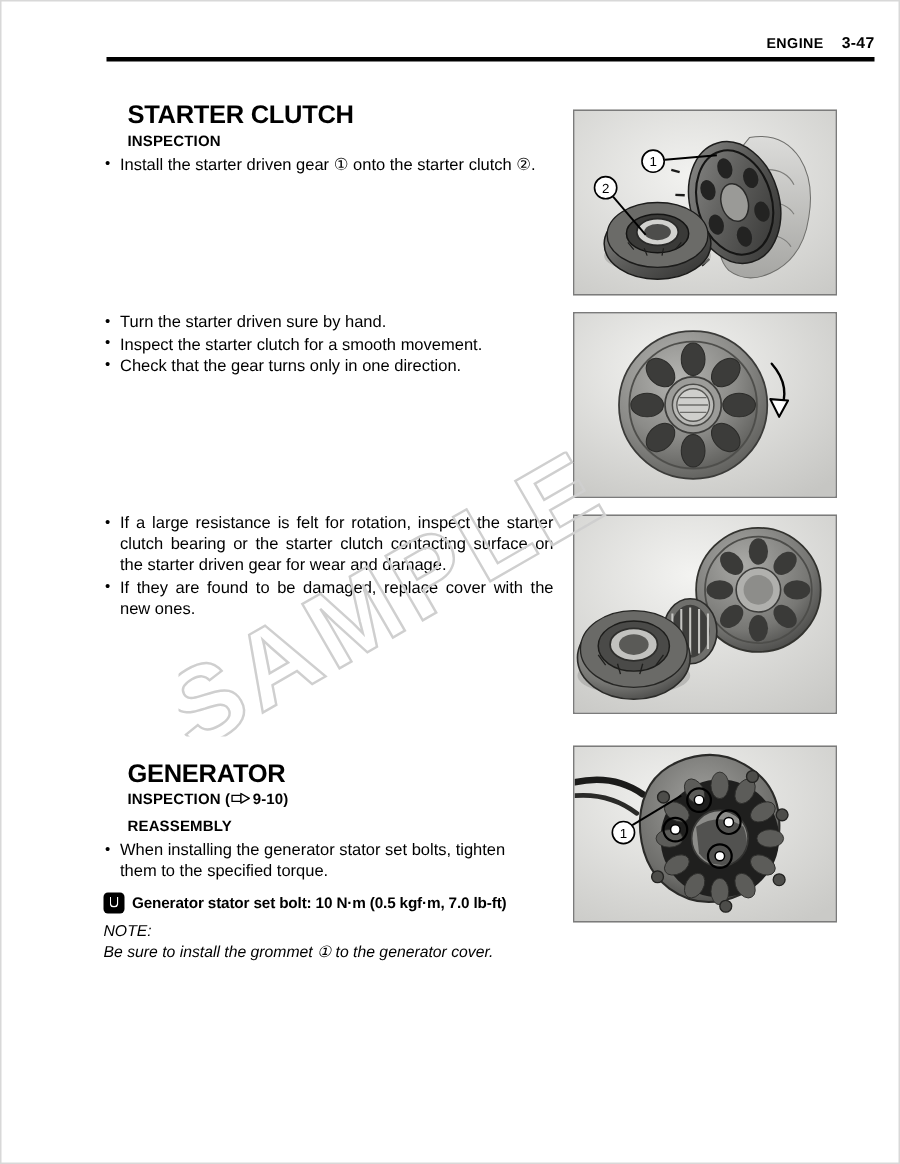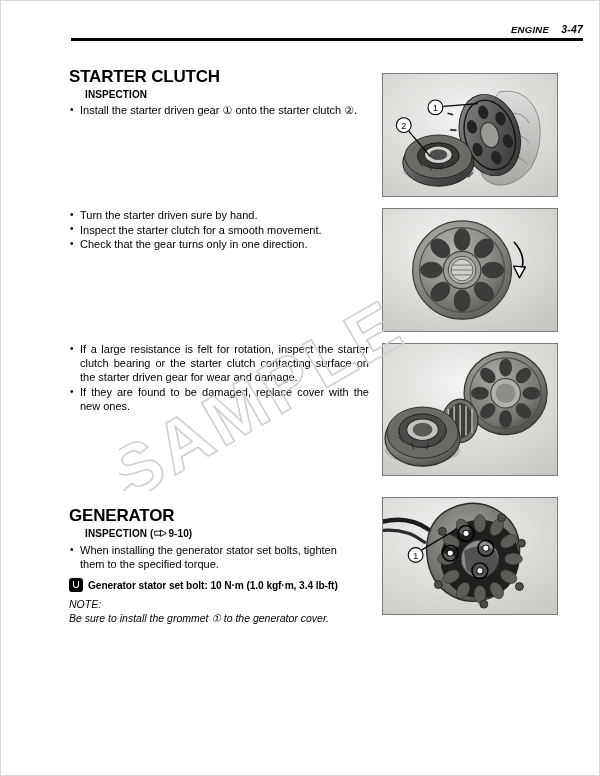--- a/index.html
+++ b/index.html
@@ -21,21 +21,20 @@
     overflow: hidden;
   }
 
   
   .header {
     position: absolute;
     left: 70px;
     top: 22px;
     width: 512px;
     height: 20px;
-    font-style: italic;
   }
   .header-labels {
     position: absolute;
     right: 0;
     top: 0;
     display: flex;
     align-items: baseline;
     gap: 12px;
   }
   .header-section {
@@ -62,21 +61,21 @@
   
   .col-text {
     position: absolute;
     left: 68px;
     width: 300px;
   }
   h1.sec-title {
     font-size: 17px;
     font-weight: bold;
     letter-spacing: -0.2px;
-    margin: 0 0 2px 0;
+    margin: 0 0 2px 16px;
     color: #000;
   }
   .sub-title {
     font-size: 10px;
     font-weight: bold;
     letter-spacing: 0.1px;
     margin: 0 0 3px 16px;
     color: #000;
   }
   ul.bullets {
@@ -219,28 +218,29 @@
 
     <div class="sub-title">
       <span>INSPECTION (</span><span class="hand-icon">
         <svg width="13" height="9" viewBox="0 0 13 9" aria-hidden="true">
           <path d="M0.7 2.2 h6.0 v4.0 h-6.0 z" fill="#fff" stroke="#000" stroke-width="0.9"></path>
           <path d="M6.6 1.0 L12.2 4.2 L6.6 7.4 z" fill="#fff" stroke="#000" stroke-width="0.9" stroke-linejoin="round"></path>
         </svg>
       </span><span>9-10)</span>
     </div>
 
+    <div class="sub-title" style="margin-top:6px;">REASSEMBLY</div>
 
     <ul class="bullets">
       <li>When installing the generator stator set bolts, tighten them to the specified torque.</li>
     </ul>
 
     <div class="torque-line">
       <span class="torque-icon"></span>
-      <span class="torque-text">Generator stator set bolt: 10 N·m (1.0 kgf·m, 3.4 lb-ft)</span>
+      <span class="torque-text">Generator stator set bolt: 10 N·m (0.5 kgf·m, 7.0 lb-ft)</span>
     </div>
 
     <div class="note-label">NOTE:</div>
     <div class="note-body">Be sure to install the grommet ① to the generator cover.</div>
   </div>
 
   <div class="photo" style="left:381px; top:72px; width:176px; height:124px;">
     <svg viewBox="0 0 176 124" preserveAspectRatio="none" aria-hidden="true">
       <defs>
         <radialGradient id="bgA" cx="45%" cy="35%" r="85%">

